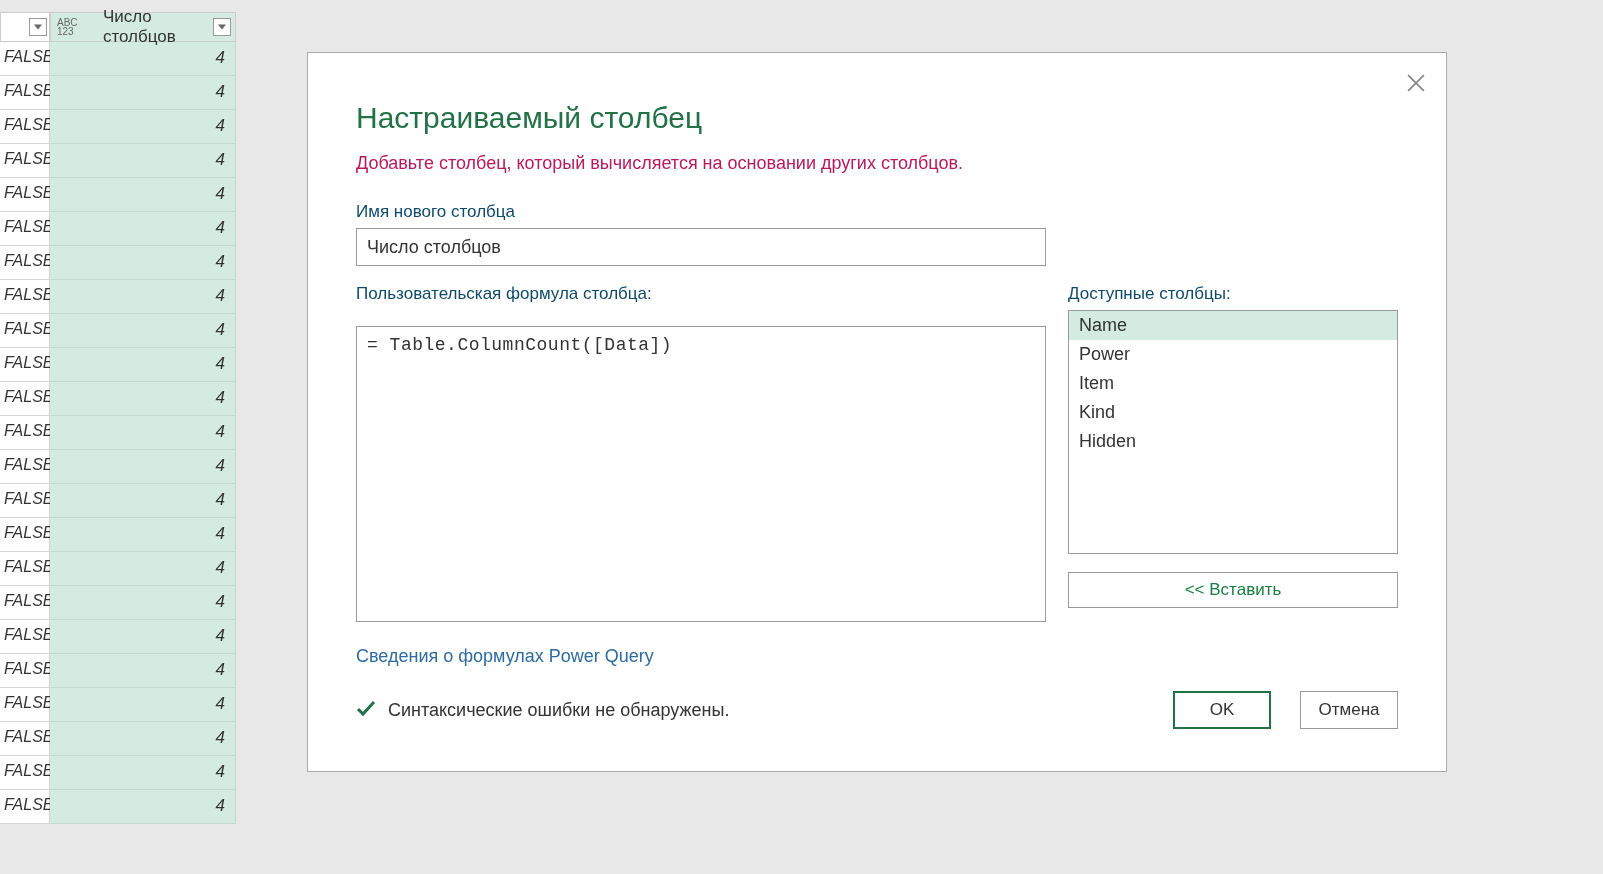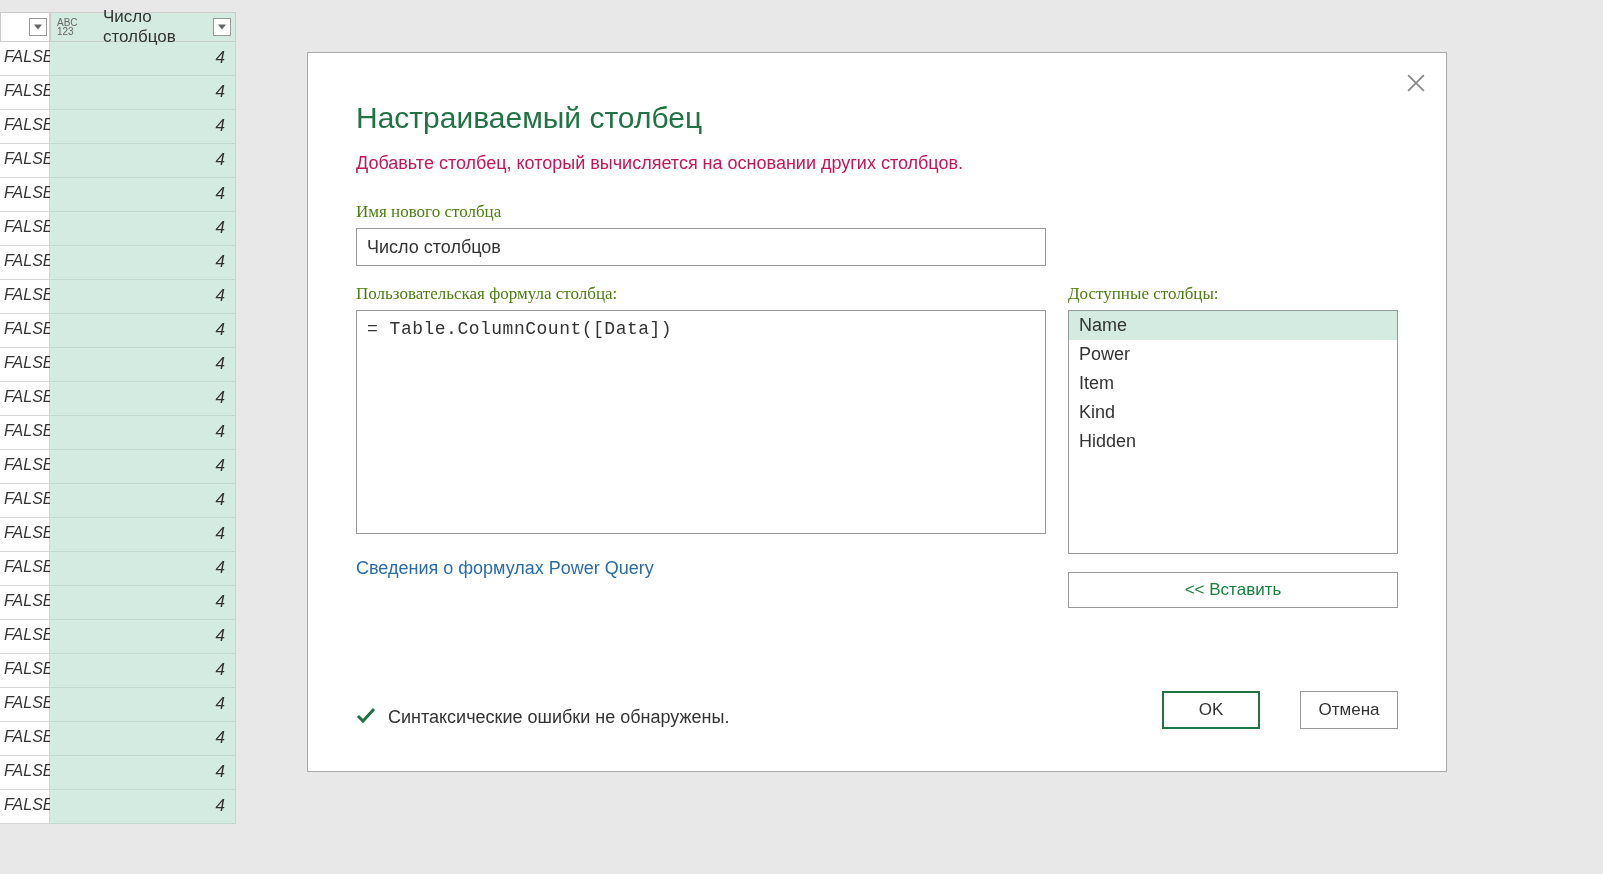--- a/index.html
+++ b/index.html
@@ -126,23 +126,22 @@
       color: #217346;
       margin-bottom: 18px;
     }
     .dialog-subtitle {
       font-size: 18px;
       color: #be185d;
       margin-bottom: 28px;
     }
     .field-label {
       font-size: 17px;
-      color: #4d7c0f;
+      color: #0c4a6e;
       margin-bottom: 6px;
-      font-family: Liberation Serif, serif;
     }
     .text-input {
       width: 690px;
       height: 38px;
       border: 1px solid #999;
       padding: 4px 10px;
       font-size: 18px;
       font-family: inherit;
       color: #333;
     }
@@ -152,28 +151,29 @@
       margin-top: 18px;
     }
     .left-col {
       width: 690px;
     }
     .right-col {
       flex: 1;
     }
     .formula-textarea {
       width: 100%;
-      height: 224px;
+      height: 296px;
       border: 1px solid #999;
       padding: 8px 10px;
       font-family: Consolas, "Courier New", monospace;
       font-size: 18px;
       resize: none;
       color: #333;
       letter-spacing: 0.5px;
+      margin-top: 16px;
     }
     .columns-list {
       width: 100%;
       height: 244px;
       border: 1px solid #999;
       overflow: auto;
     }
     .column-item {
       padding: 4px 10px;
       font-size: 18px;
@@ -199,38 +199,38 @@
       font-size: 18px;
       color: #2b6ca3;
       cursor: pointer;
     }
     .dialog-footer {
       position: absolute;
       bottom: 42px;
       left: 48px;
       right: 48px;
       display: flex;
-      align-items: flex-end;
+      align-items: center;
       justify-content: space-between;
     }
     .status {
       display: flex;
       align-items: center;
       gap: 12px;
     }
     .check-icon {
       color: #217346;
     }
     .status-text {
       font-size: 18px;
       color: #333;
     }
     .footer-buttons {
       display: flex;
-      gap: 40px;
+      gap: 29px;
     }
     .btn {
       width: 98px;
       height: 38px;
       border: 1px solid #999;
       background: #fff;
       font-size: 17px;
       color: #333;
       cursor: pointer;
     }

